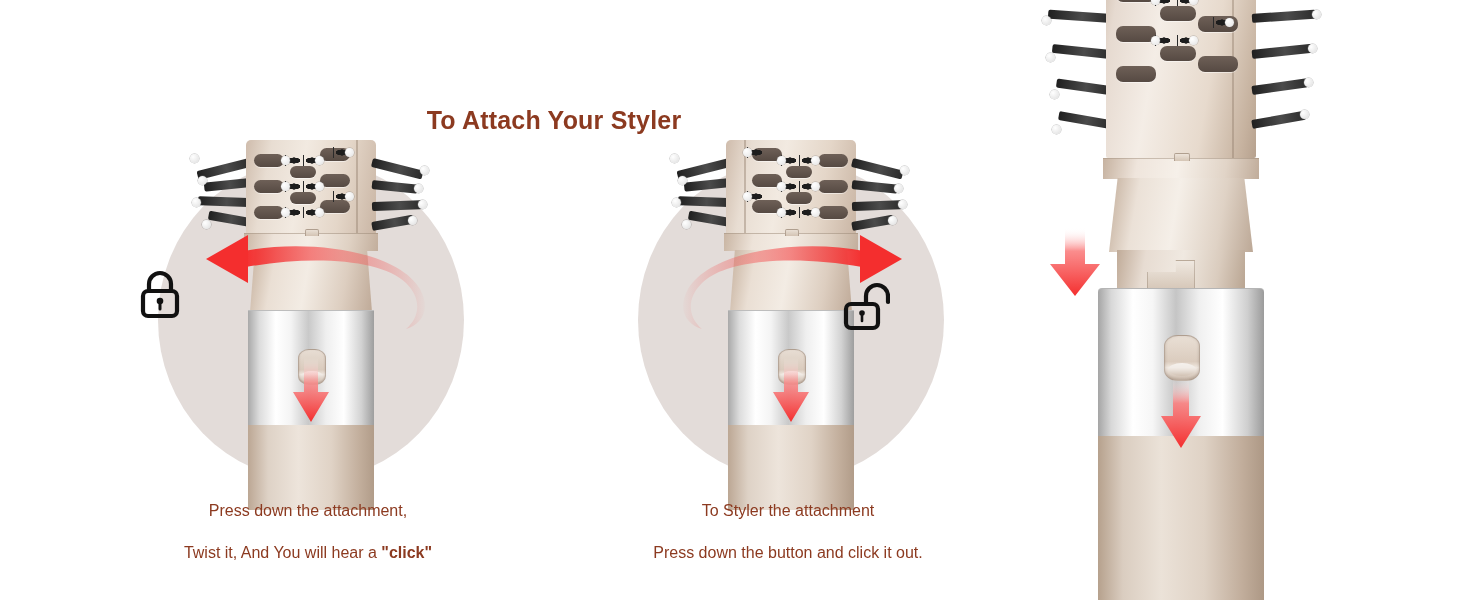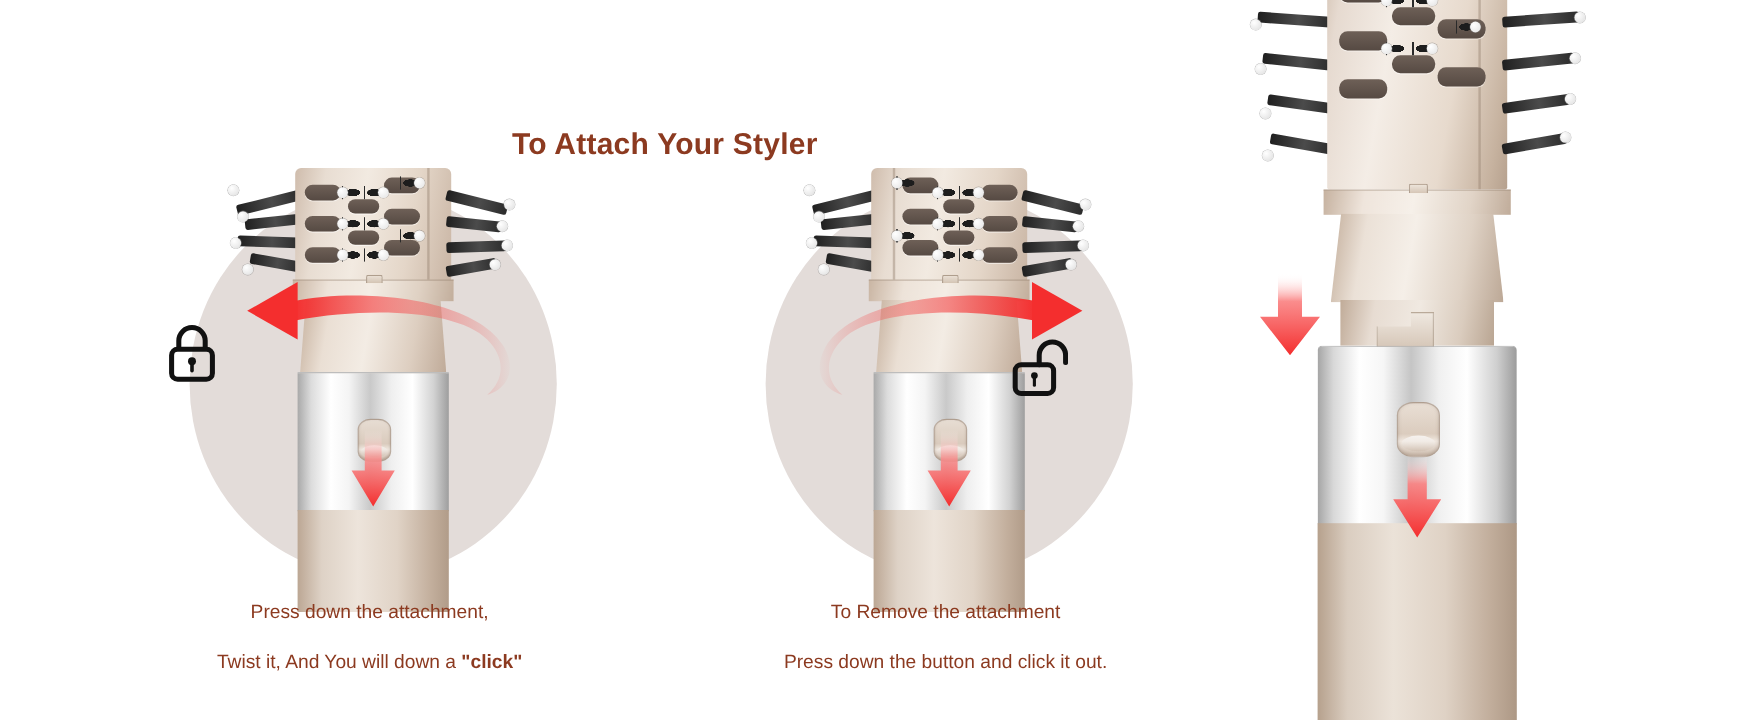--- a/index.html
+++ b/index.html
@@ -307,21 +307,21 @@
 
     <svg class="lock closed" viewBox="0 0 48 50">
       <path d="M13 21 V14 a11 11 0 0 1 22 0 V21" fill="none" stroke="#111" stroke-width="4.2"></path>
       <rect x="7" y="21" width="34" height="25" rx="5" fill="none" stroke="#111" stroke-width="4.2"></rect>
       <circle cx="24" cy="31" r="3.3" fill="#111"></circle>
       <path d="M24 32 L24 39" stroke="#111" stroke-width="3" stroke-linecap="round"></path>
     </svg>
 
     <div class="caption">
       <span class="l1">Press down the attachment,</span>
-      <span class="l2"><span>Twist it, And You will down a </span><b>"click"</b></span>
+      <span class="l2"><span>Twist it, And You will hear a </span><b>"click"</b></span>
     </div>
   </div>
 
   <div class="panel right">
     <div class="circle"></div>
 
     <div class="device">
 
       <div>
         <div class="bristle l" style="left:38px;top:18px;width:54px;transform:rotate(-14deg);"></div>
@@ -424,21 +424,21 @@
     </div>
 
     <svg class="lock open" viewBox="0 0 48 50">
       <path d="M24 22 V14 a11 11 0 0 1 22 0 V20" fill="none" stroke="#111" stroke-width="4.2" stroke-linecap="round"></path>
       <rect x="4" y="22" width="32" height="24" rx="5" fill="none" stroke="#111" stroke-width="4.2"></rect>
       <circle cx="20" cy="31" r="2.8" fill="#111"></circle>
       <path d="M20 32 L20 39" stroke="#111" stroke-width="2.6" stroke-linecap="round"></path>
     </svg>
 
     <div class="caption">
-      <span class="l1">To Remove the attachment</span>
+      <span class="l1">To Styler the attachment</span>
       <span class="l2"><span>Press down the button and click it out.</span><b></b></span>
     </div>
   </div>
 
   <div class="hero">
 
     <div>
 
       <div class="bristle l" style="left:38px;top:14px;width:62px;transform:rotate(4deg);"></div>
       <div class="btip" style="left:32px;top:16px;"></div>

